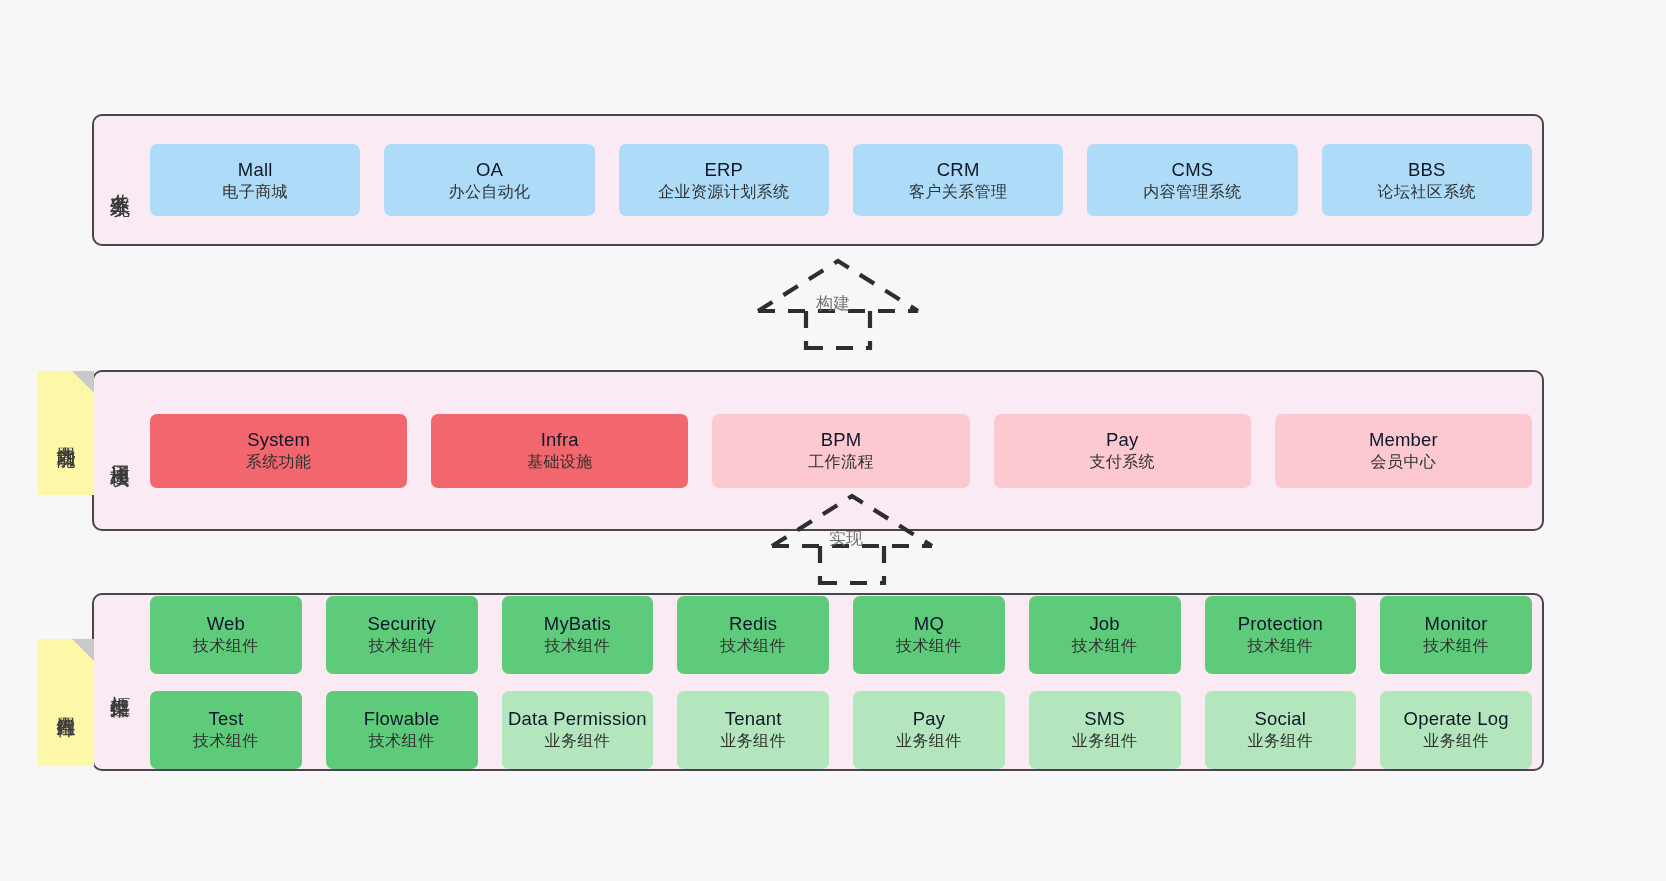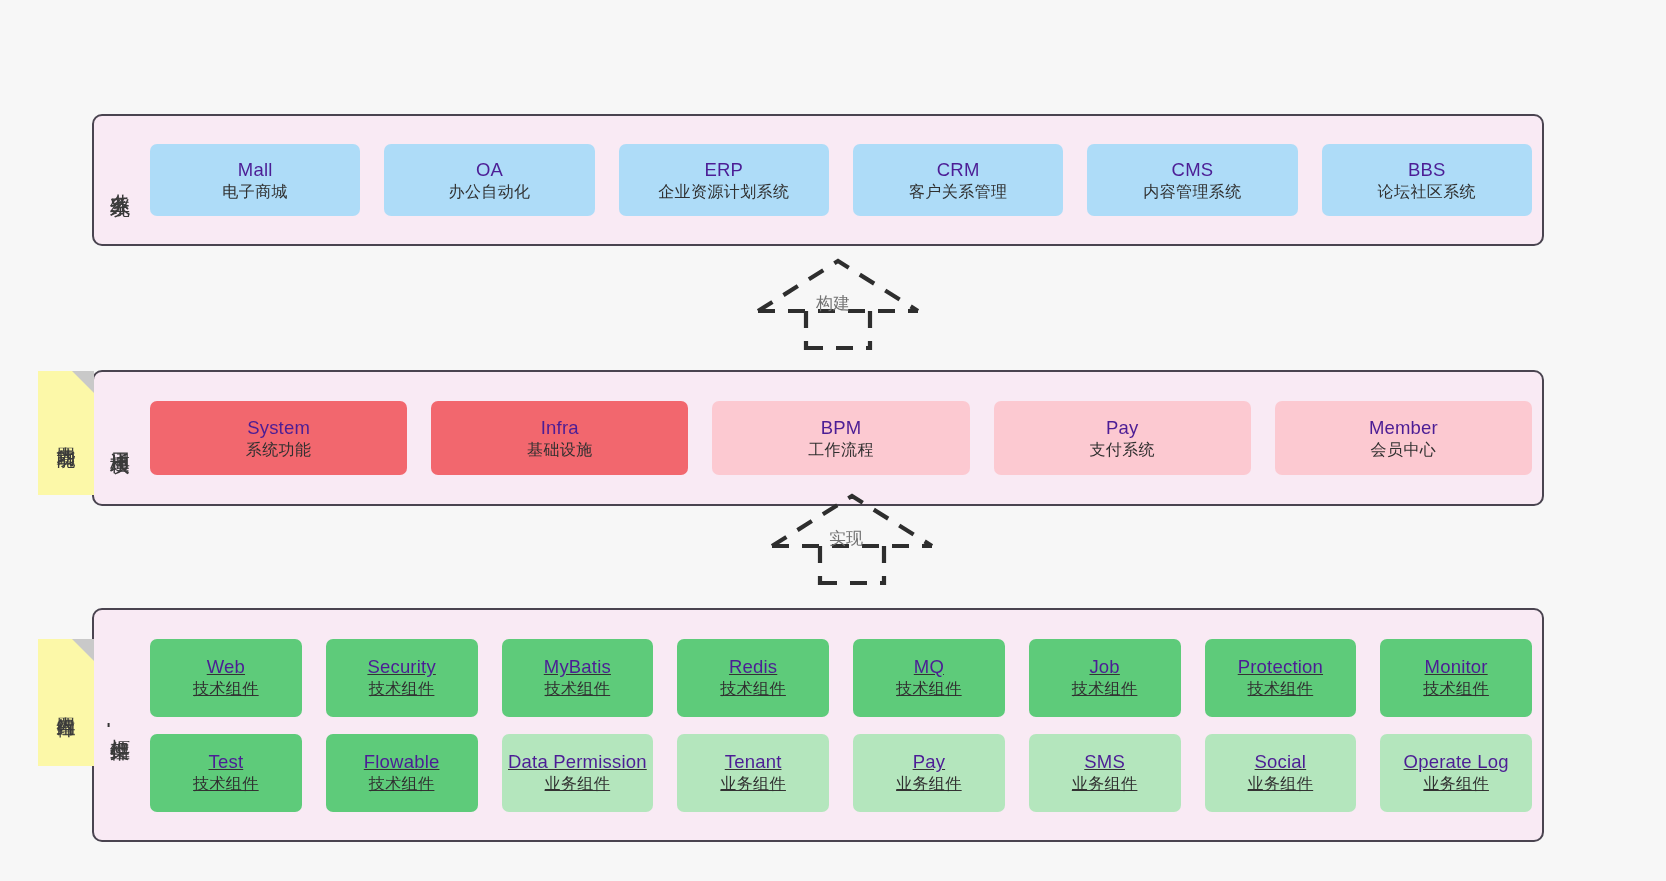--- a/index.html
+++ b/index.html
@@ -74,40 +74,40 @@
     flex-direction: column;
     align-items: center;
     justify-content: center;
     text-align: center;
     line-height: 1.28;
     box-sizing: border-box;
     padding: 4px 6px;
   }
   .cell .t-en {
     font-size: 18.5px;
-    color: #4c1d95;
+    color: #0f172a;
     letter-spacing: .2px;
   }
   .cell .t-cn {
     font-size: 16px;
     color: #303030;
     letter-spacing: .4px;
   }
   .cell.multiline .t-en { line-height: 1.22; }
 
   .c-blue        { background: #aedcf8; }
   .c-red         { background: #f2676e; }
   .c-pink        { background: #fcc9d1; }
   .c-green       { background: #5ecb7a; }
   .c-lightgreen  { background: #b4e6bd; }
 
   
   #layer-business { left: 92px;  top: 114px; width: 1452px; height: 132px; }
-  #layer-modules  { left: 92px;  top: 370px; width: 1452px; height: 136px; }
-  #layer-framework{ left: 92px;  top: 608px; width: 1452px; height: 234px; text-decoration: underline; }
+  #layer-modules  { left: 92px;  top: 370px; width: 1452px; height: 161px; }
+  #layer-framework{ left: 92px;  top: 593px; width: 1452px; height: 178px; }
 
   #layer-business  .cell-row { height: 72px; }
   #layer-modules   .cell-row { height: 74px; }
   #layer-framework .cell-row { height: 78px; }
 
   
   .note {
     position: absolute;
     background: #fcf8a8;
     box-sizing: border-box;

